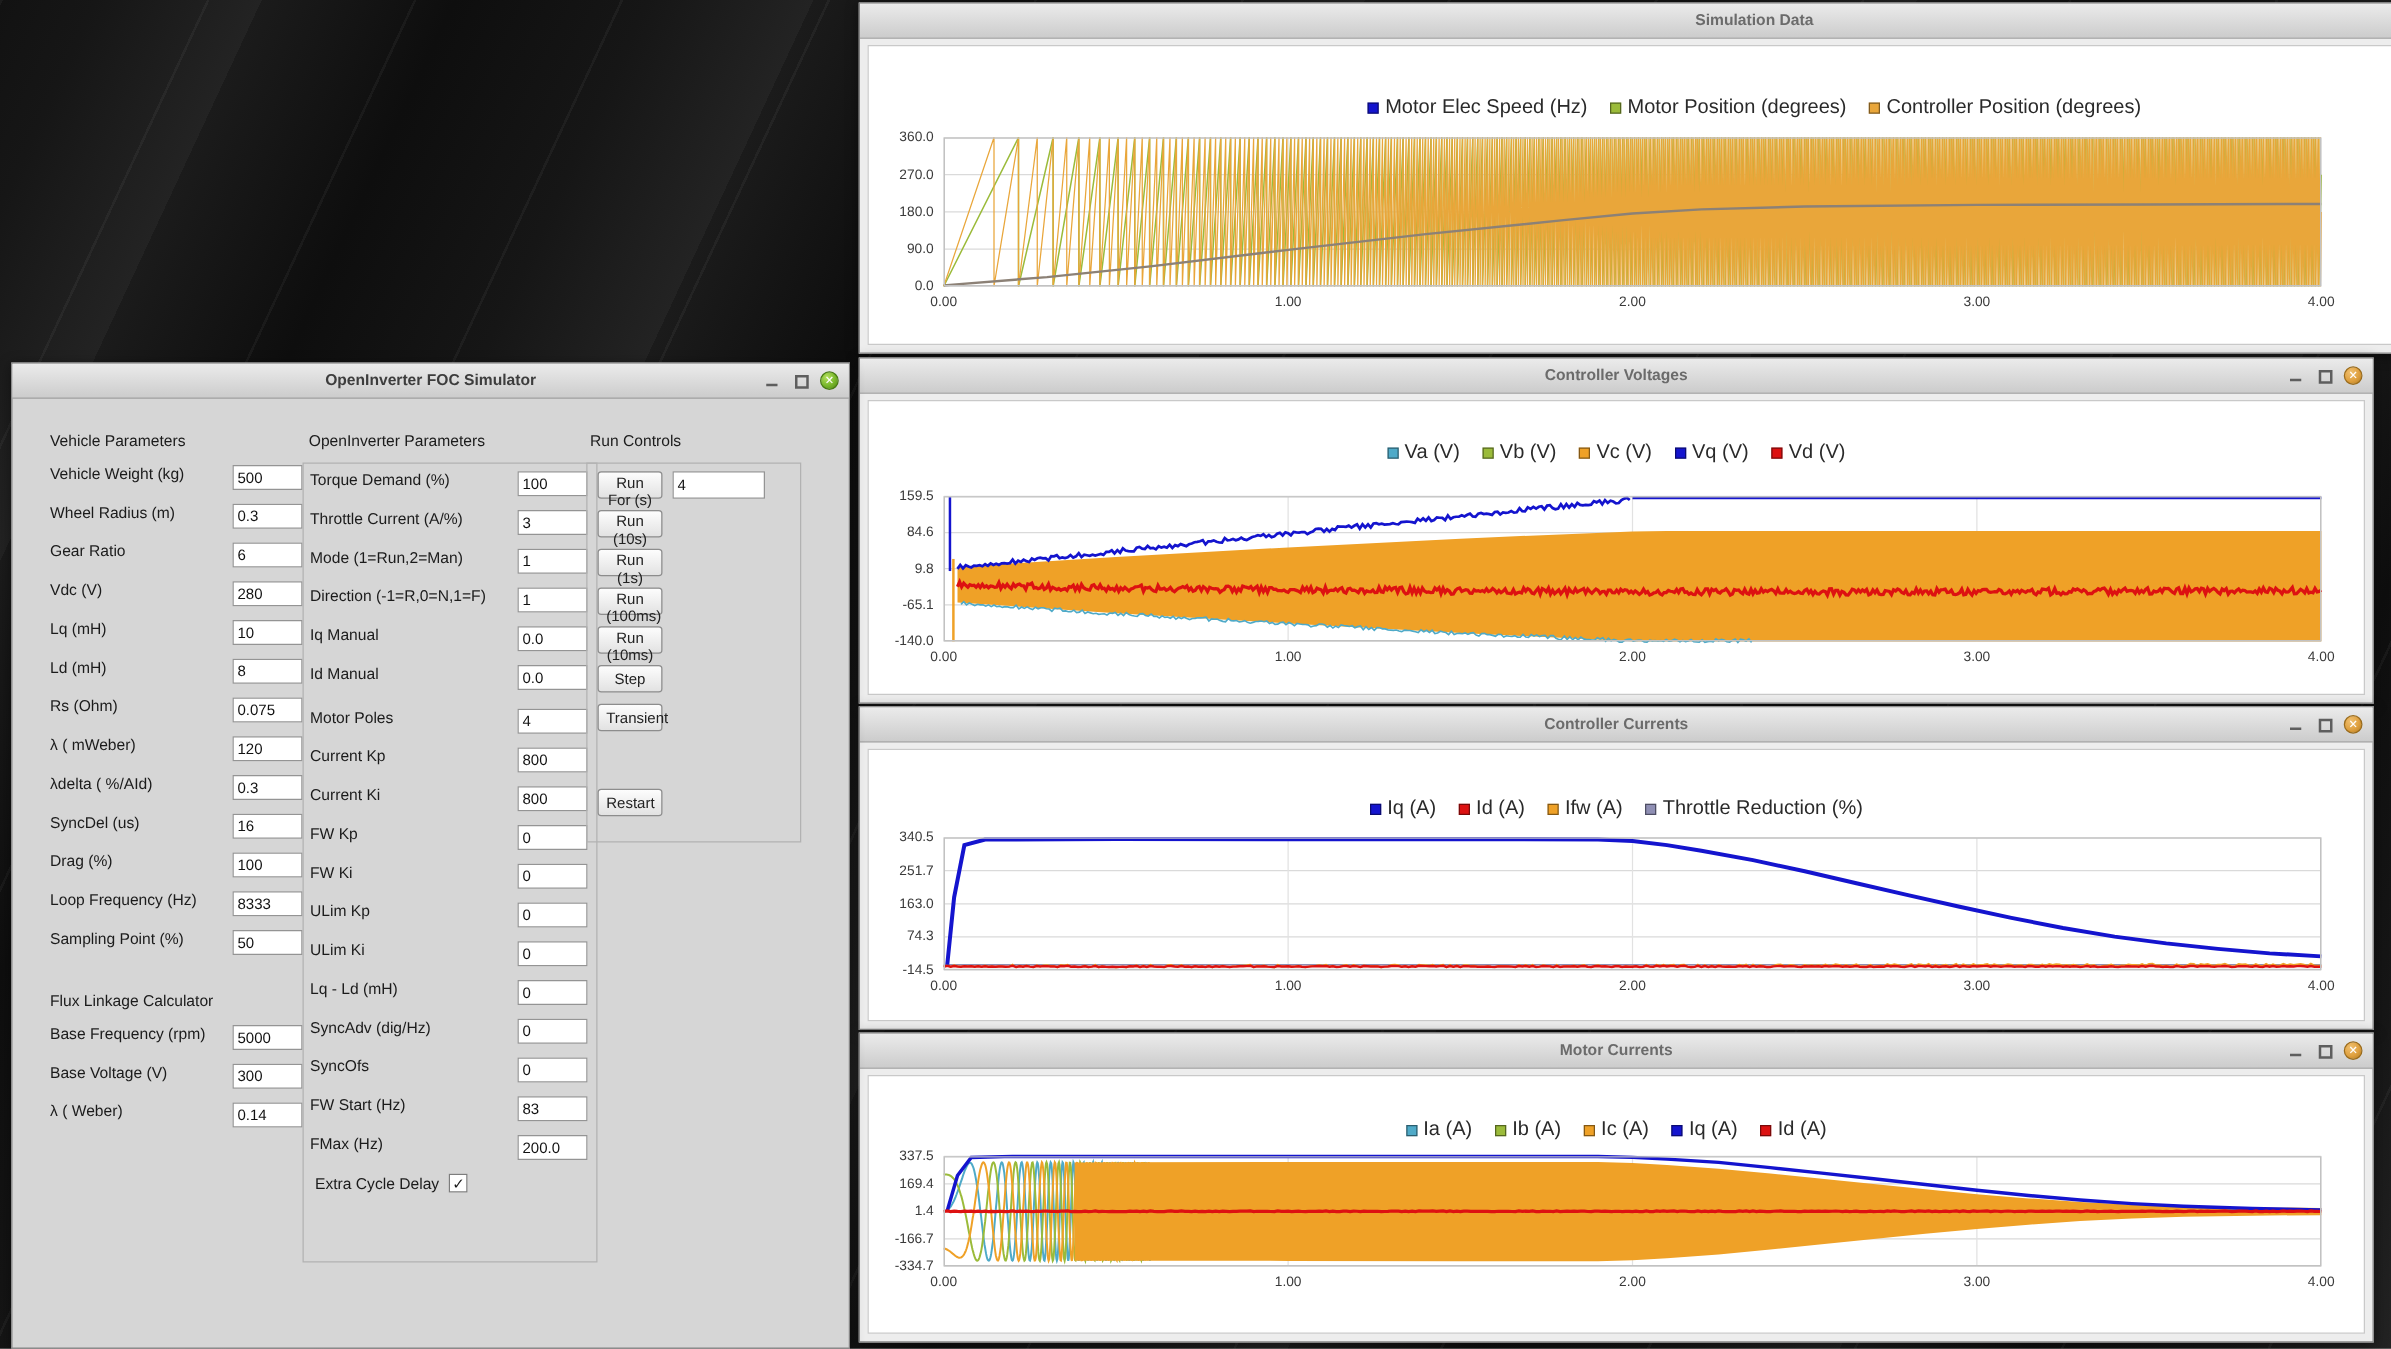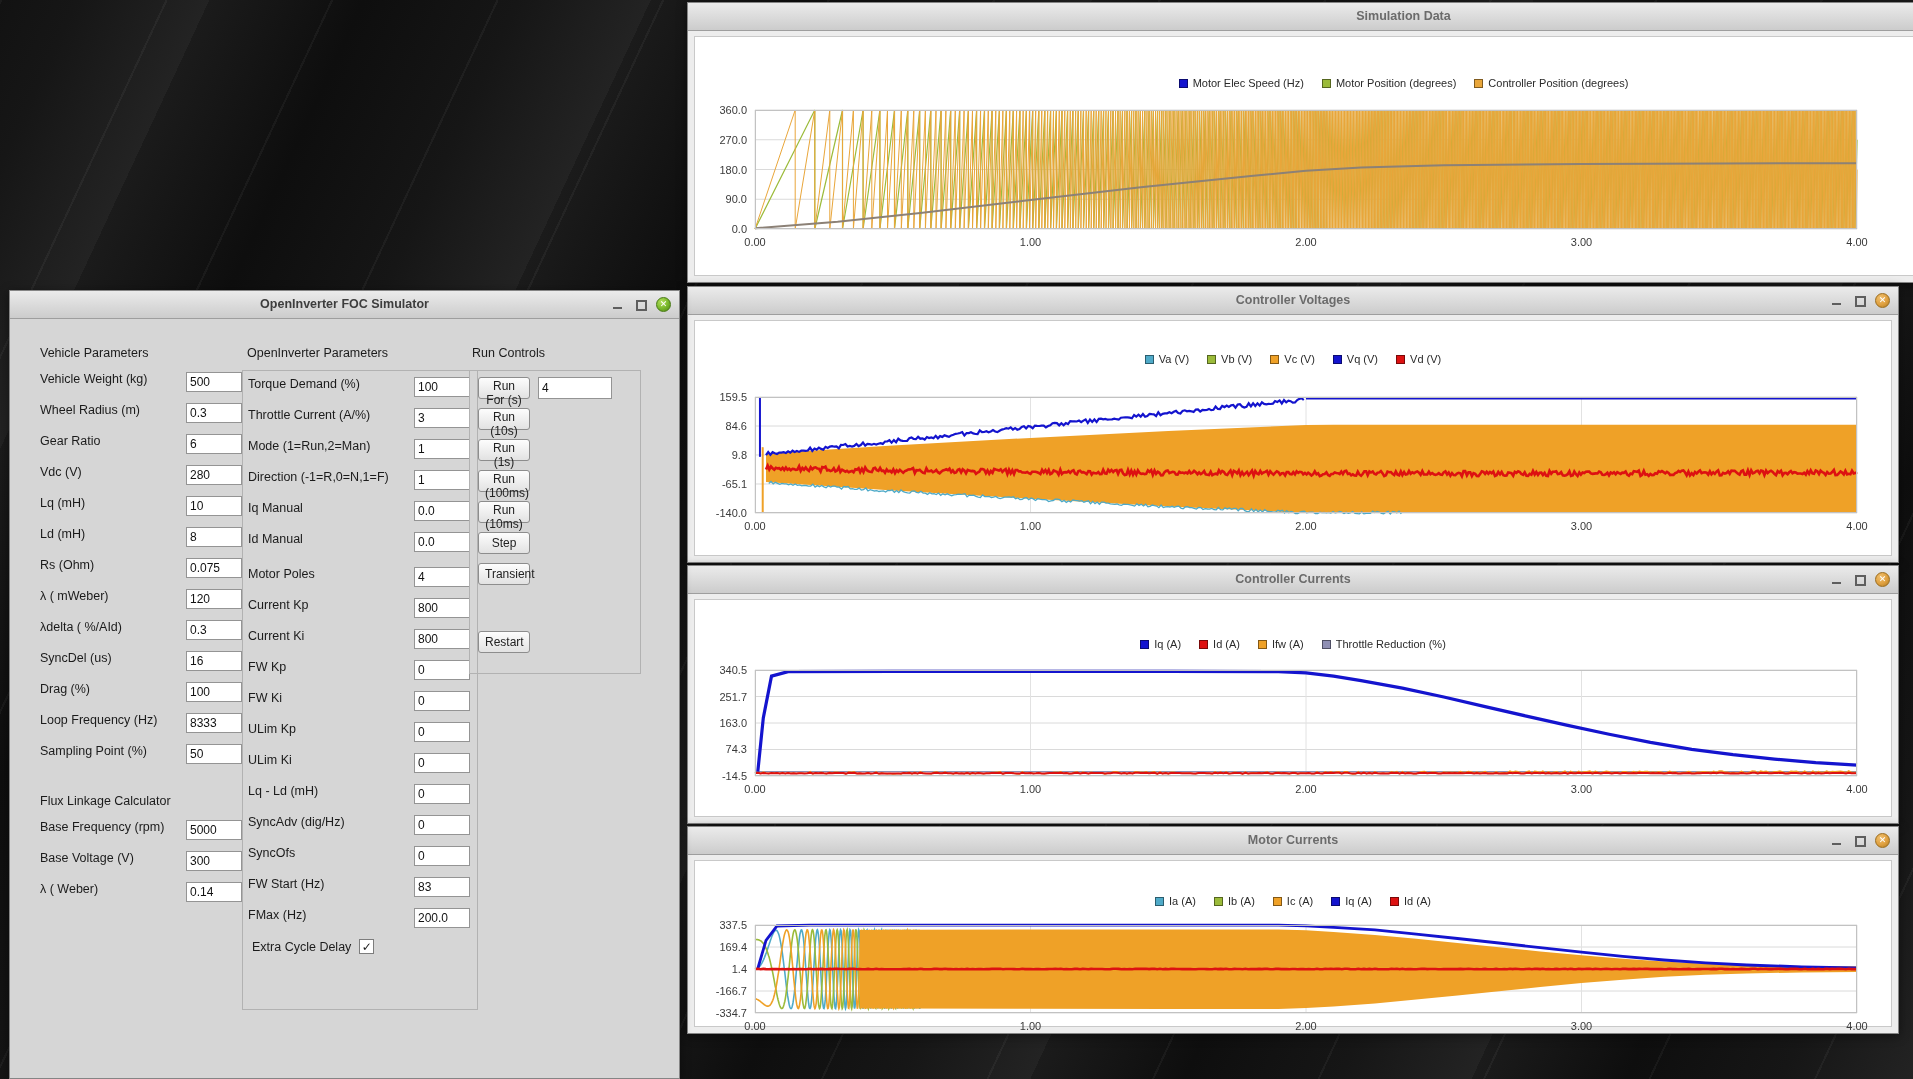--- a/index.html
+++ b/index.html
@@ -35,21 +35,21 @@
     background:radial-gradient(circle at 35% 30%, #b5e05e, #77b62a 55%, #4f8314);
     border:1px solid #477a12;
   }
   .wbtn.close::after{content:'✕';font-size:9px;color:#fff;line-height:1;}
   
   .chart-window{background:#ededed;}
   .chart-card{position:absolute;left:6px;right:6px;top:33px;bottom:6px;background:#ffffff;border:1px solid #c9c9c9;}
   .legend{position:absolute;left:0;right:0;display:flex;justify-content:center;gap:18px;align-items:center;}
   .lg-item{display:flex;align-items:center;gap:5px;}
   .lg-sw{width:9px;height:9px;display:inline-block;border:1px solid rgba(0,0,0,.45);box-sizing:border-box;}
-  .lg-tx{font-size:11px;color:#2a2a2a;}
+  .lg-tx{font-size:16px;color:#2a2a2a;}
   .plot-area{position:absolute;}
   .plot-area svg{position:absolute;left:0;top:0;overflow:visible;}
   .ytick{position:absolute;font-size:11px;color:#3a3a3a;transform:translate(-100%,-50%);white-space:nowrap;}
   .xtick{position:absolute;font-size:11px;color:#3a3a3a;transform:translateX(-50%);white-space:nowrap;}
   
   .foc-window{background:#d6d6d6;}
   .foc-body{position:absolute;left:0;right:0;top:27px;bottom:0;}
   .foc-col{position:absolute;top:24px;}
   .group-heading{font-size:12.5px;color:#1b1b1b;height:22px;line-height:22px;margin-bottom:8px;white-space:nowrap;}
   .form-row{display:flex;align-items:flex-start;height:20px;margin-bottom:11px;}
@@ -440,21 +440,21 @@
         <div class="ytick" style="left: -8px; top: 106px;">-14.5</div>
         <div class="xtick" style="top: 113px; left: 0px;">0.00</div>
         <div class="xtick" style="top: 113px; left: 275.5px;">1.00</div>
         <div class="xtick" style="top: 113px; left: 551px;">2.00</div>
         <div class="xtick" style="top: 113px; left: 826.5px;">3.00</div>
         <div class="xtick" style="top: 113px; left: 1102px;">4.00</div>
       </div>
   </div>
 </div>
 
-<div class="window chart-window" style="left:687px;top:826px;width:1212px;height:208px;">
+<div class="window chart-window" style="left:687px;top:826px;width:1212px;height:248px;">
   <div class="titlebar">
     <span class="win-title">Motor Currents</span>
     <span class="win-btns">
       <span class="wbtn min"></span>
       <span class="wbtn rest"></span>
       <span class="wbtn close"></span>
     </span>
   </div>
   <div class="chart-card">
     <div class="legend" style="top:34px;">

